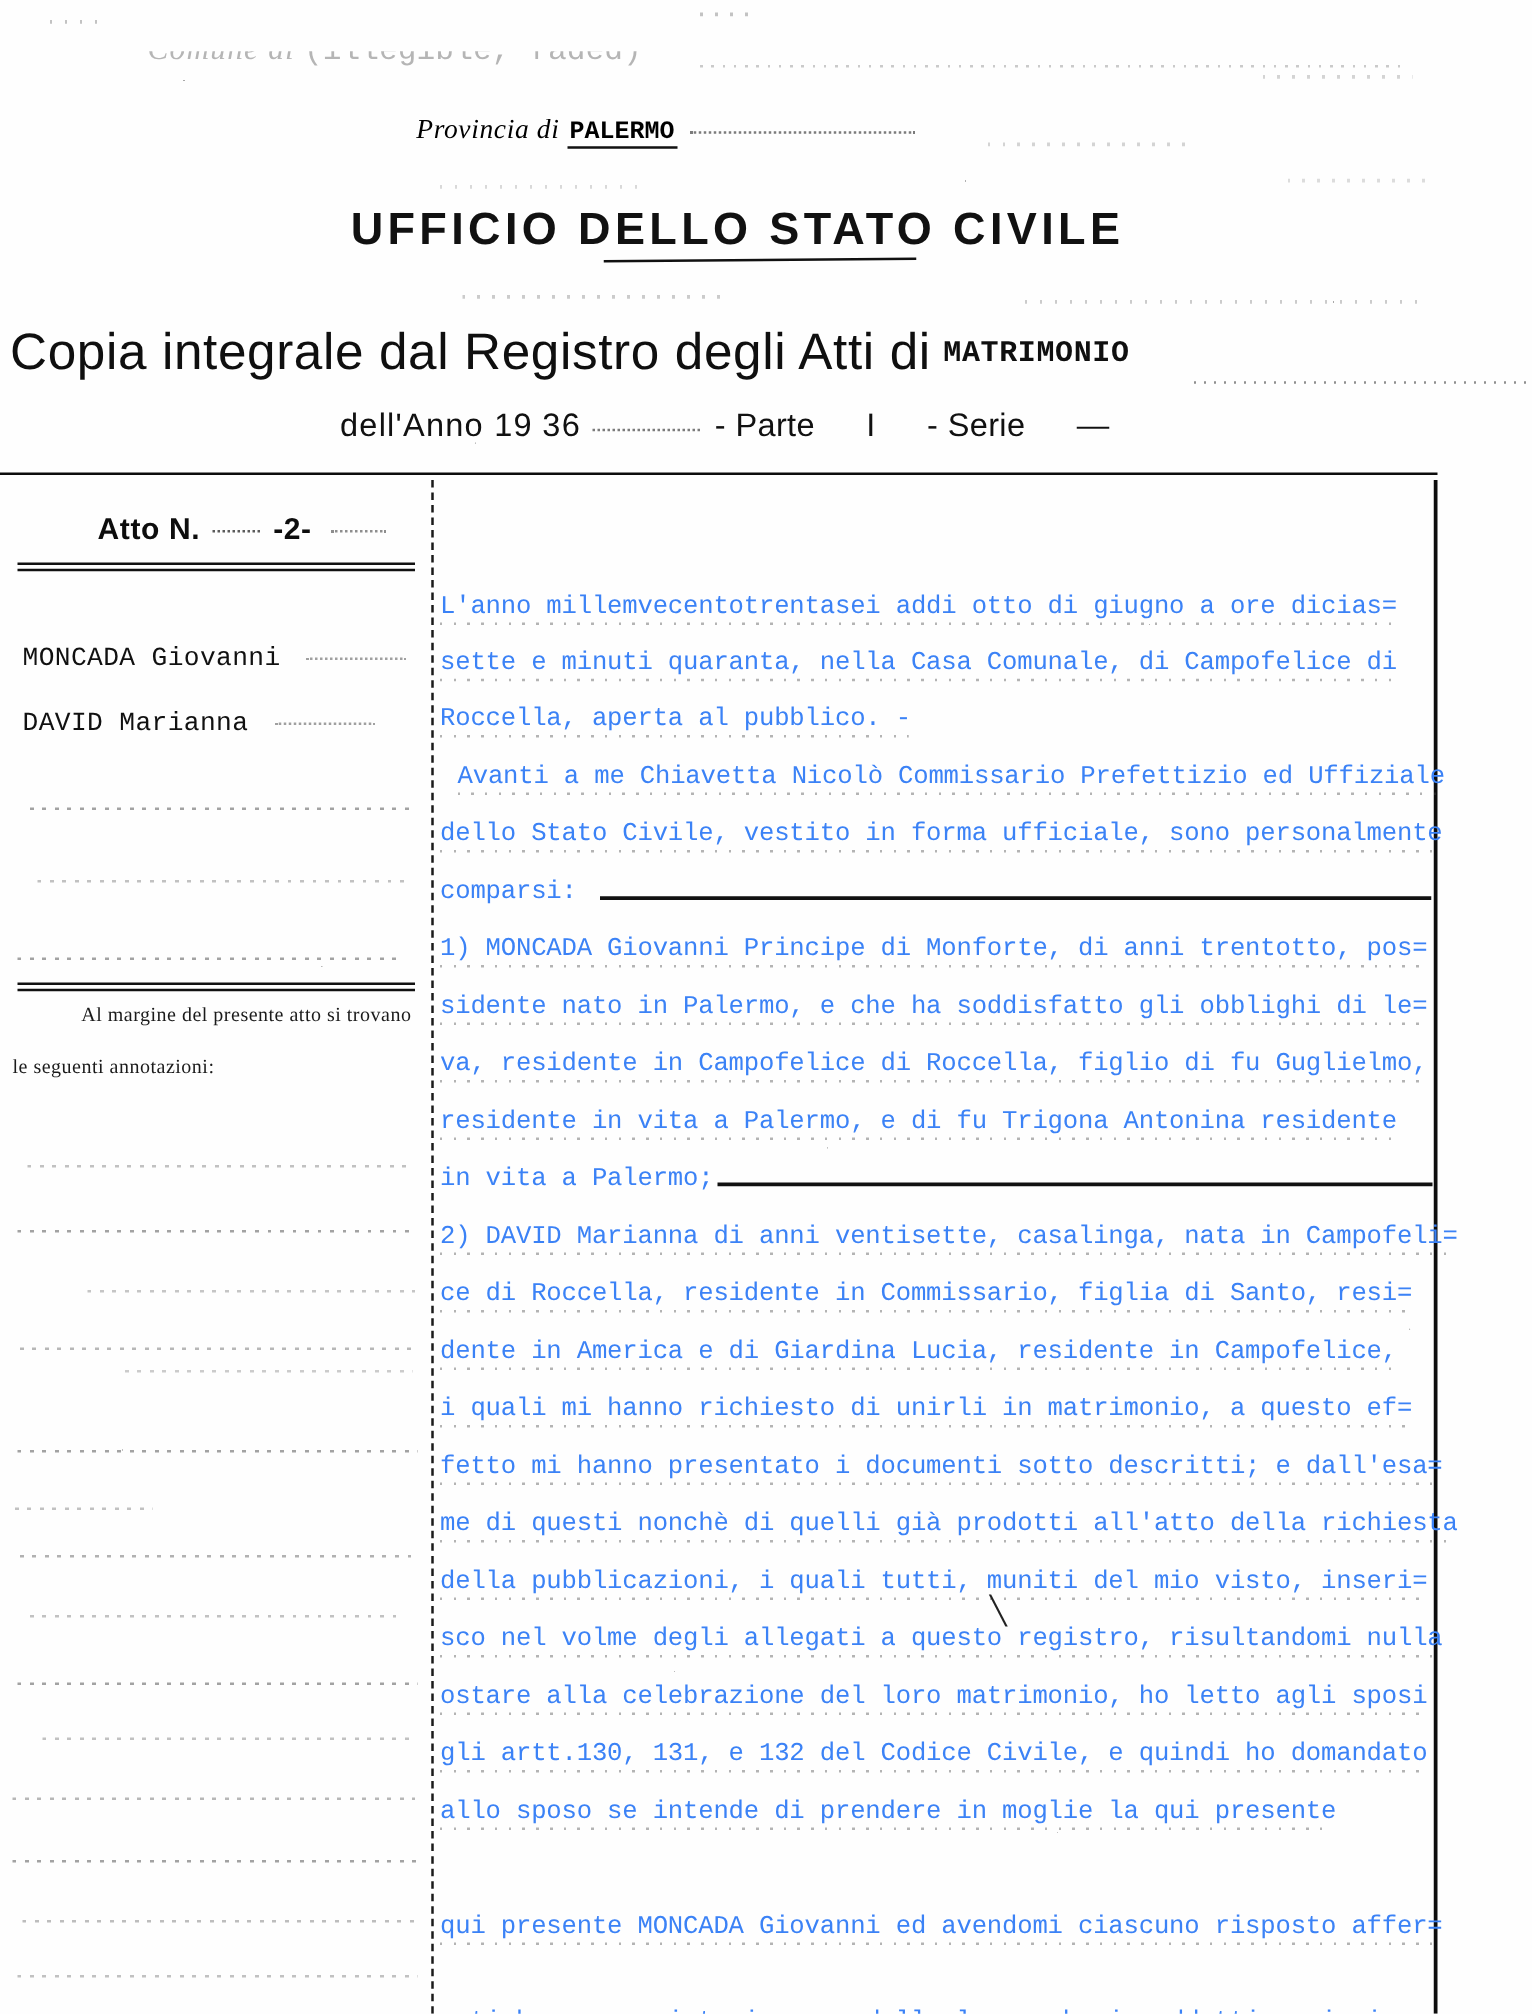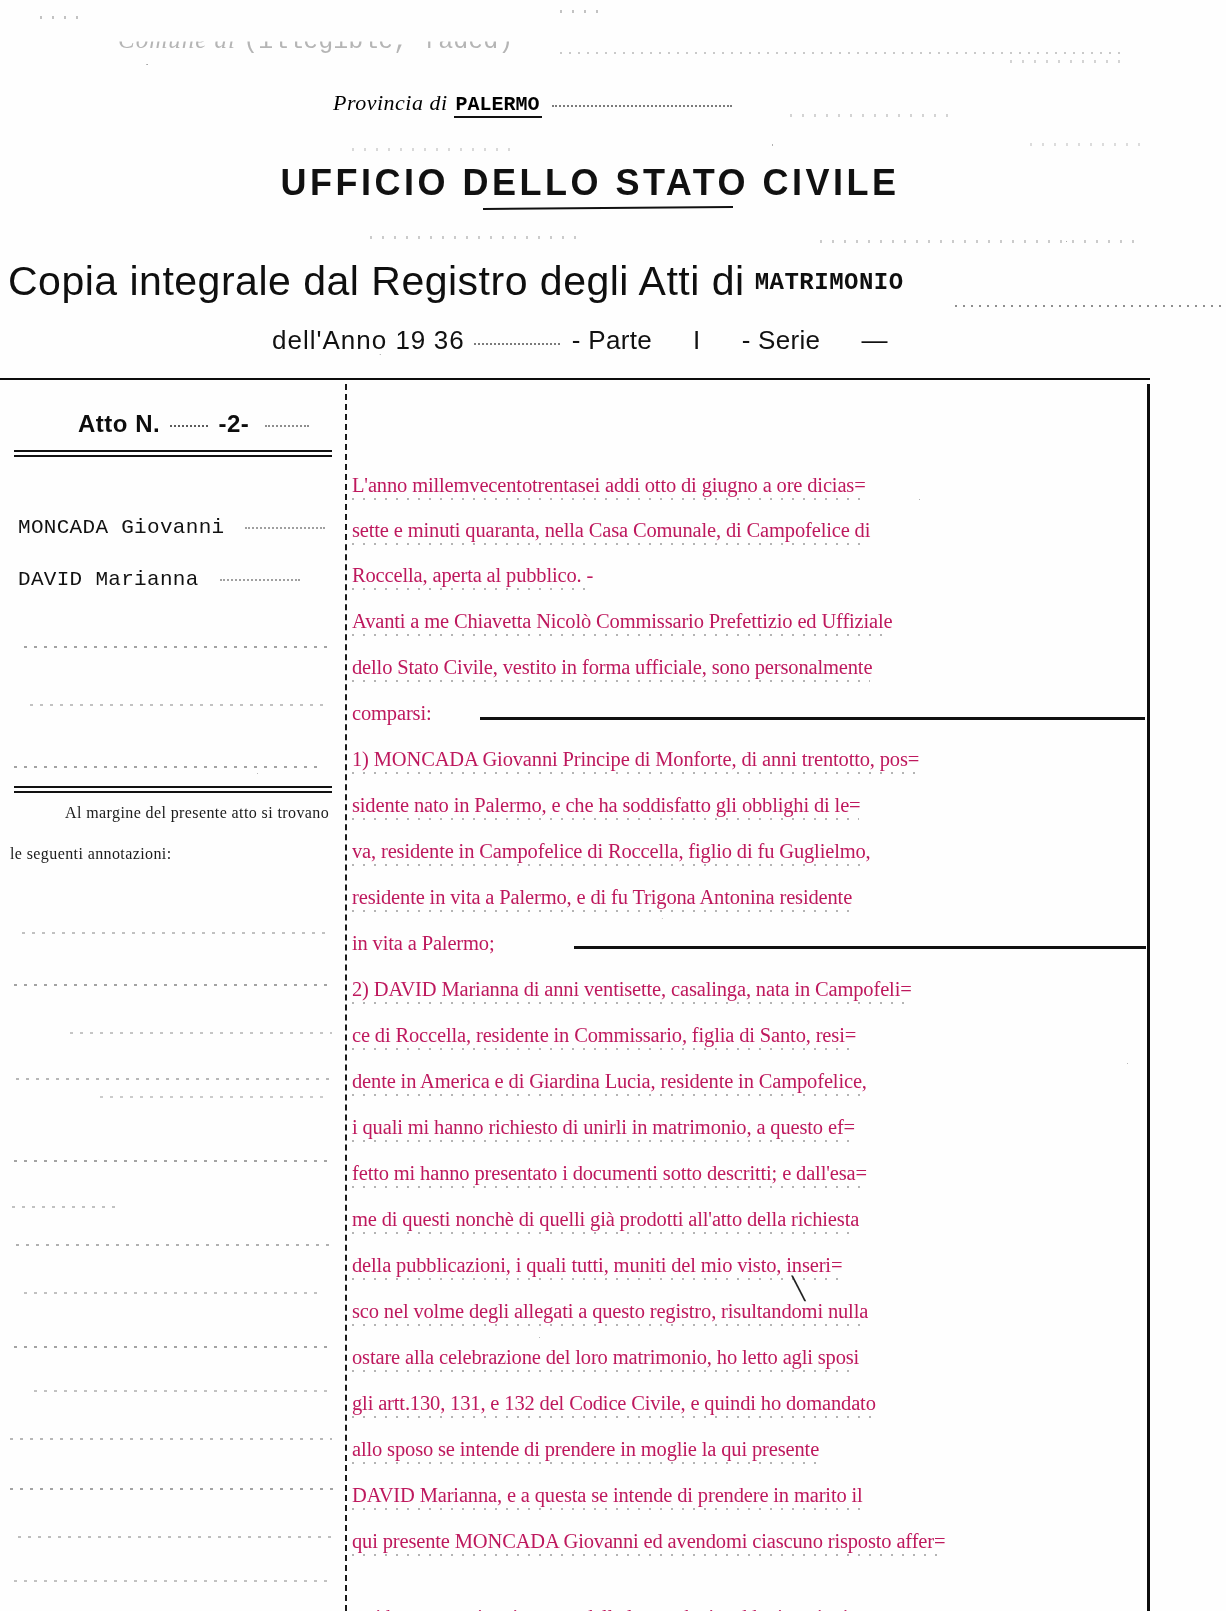--- a/index.html
+++ b/index.html
@@ -281,24 +281,24 @@
 
   
   .bodycol {
     position: absolute;
     left: 352px; top: 384px;
     width: 795px; height: 1227px;
   }
   .bline {
     position: absolute;
     left: 0;
-    font-family: Liberation Serif, serif;
+    font-family: Liberation Mono, monospace;
     font-size: 20.5px;
     letter-spacing: -0.15px;
-    color: #be185d;
+    color: #3b82f6;
     white-space: nowrap;
   }
   
   .bline::after {
     content: "";
     position: absolute;
     left: 0; right: 2px; bottom: -3px;
     height: 2px;
     background-image: repeating-linear-gradient(to right,#444 0 2px, transparent 2px 11px);
     opacity: .4;
@@ -418,21 +418,21 @@
     <div class="mdot" style="left:10px; top:1104px; width:324px;"></div>
     <div class="mdot" style="left:18px; top:1152px; width:316px; opacity:.32;"></div>
     <div class="mdot" style="left:14px; top:1196px; width:320px; opacity:.3;"></div>
   </div>
 
   <div class="bodycol">
 
     <div class="bline" style="top:90px;">L'anno millemvecentotrentasei  addi otto di giugno a ore dicias=</div>
     <div class="bline" style="top:135px;">sette e minuti quaranta, nella Casa Comunale, di Campofelice di</div>
     <div class="bline" style="top:180px;">Roccella, aperta al pubblico. -</div>
-    <div class="bline" style="top:226px;">Avanti a me Chiavetta Nicolò Commissario Prefettizio ed Uffiziale</div>
+    <div class="bline" style="top:226px;margin-left:14px;">Avanti a me Chiavetta Nicolò Commissario Prefettizio ed Uffiziale</div>
     <div class="bline" style="top:272px;">dello Stato Civile, vestito in forma ufficiale, sono personalmente</div>
     <div class="bline nounder" style="top:318px;">comparsi:</div>
     <div class="strike" style="left:128px; top:333px; width:665px;"></div>
 
     <div class="bline" style="top:364px;">1) MONCADA Giovanni Principe di Monforte, di anni trentotto, pos=</div>
     <div class="bline" style="top:410px;">sidente nato in Palermo, e che ha soddisfatto gli obblighi di le=</div>
     <div class="bline" style="top:456px;">va, residente in Campofelice di Roccella, figlio di fu Guglielmo,</div>
     <div class="bline" style="top:502px;">residente in vita a Palermo, e di fu Trigona Antonina residente</div>
     <div class="bline nounder" style="top:548px;">in vita a Palermo;</div>
     <div class="strike" style="left:222px; top:562px; width:572px;"></div>
@@ -443,19 +443,18 @@
     <div class="bline" style="top:732px;">i quali mi hanno richiesto di unirli in matrimonio, a questo ef=</div>
     <div class="bline" style="top:778px;">fetto mi hanno presentato i documenti sotto descritti; e dall'esa=</div>
     <div class="bline" style="top:824px;">me di questi nonchè di quelli già prodotti all'atto della richiesta</div>
     <div class="bline" style="top:916px;">sco nel volme degli allegati a questo registro, risultandomi nulla</div>
     <div class="bline" style="top:870px;">della pubblicazioni, i quali tutti, muniti del mio visto, inseri=</div>
     <span class="tick" style="left:440px; top:892px;">╲</span>
 
     <div class="bline" style="top:962px;">ostare alla celebrazione del loro matrimonio, ho letto agli sposi</div>
     <div class="bline" style="top:1008px;">gli artt.130, 131, e 132 del Codice Civile, e quindi ho domandato</div>
     <div class="bline" style="top:1054px;">allo sposo se intende di prendere in moglie la qui presente</div>
-    <div class="bline" style="top:1100px;">DAVID Marianna, e a questa se intende di prendere in marito il</div>
     <div class="bline" style="top:1146px;">qui presente MONCADA Giovanni ed avendomi ciascuno risposto affer=</div>
     <div class="bline nounder" style="top:1222px; clip-path: inset(0 0 55% 0);">cati ho pronunziato in nome della legge che i suddetti coniugi</div>
   </div>
 
   <div class="speckles"></div>
 </div>
 
 </body></html>

